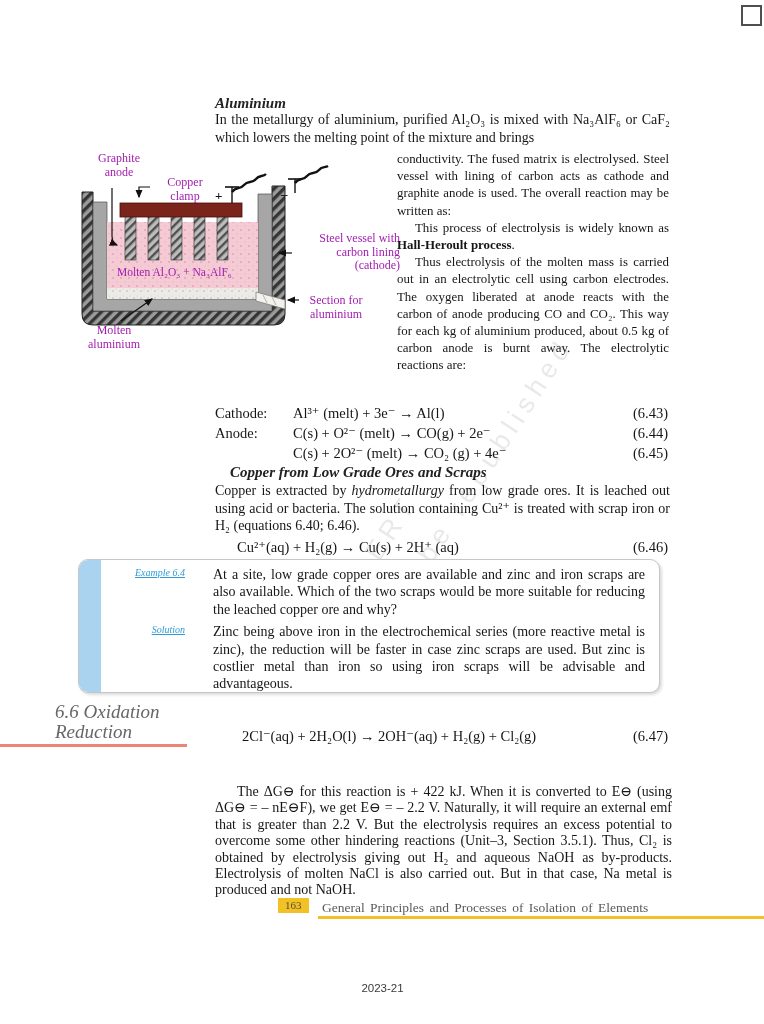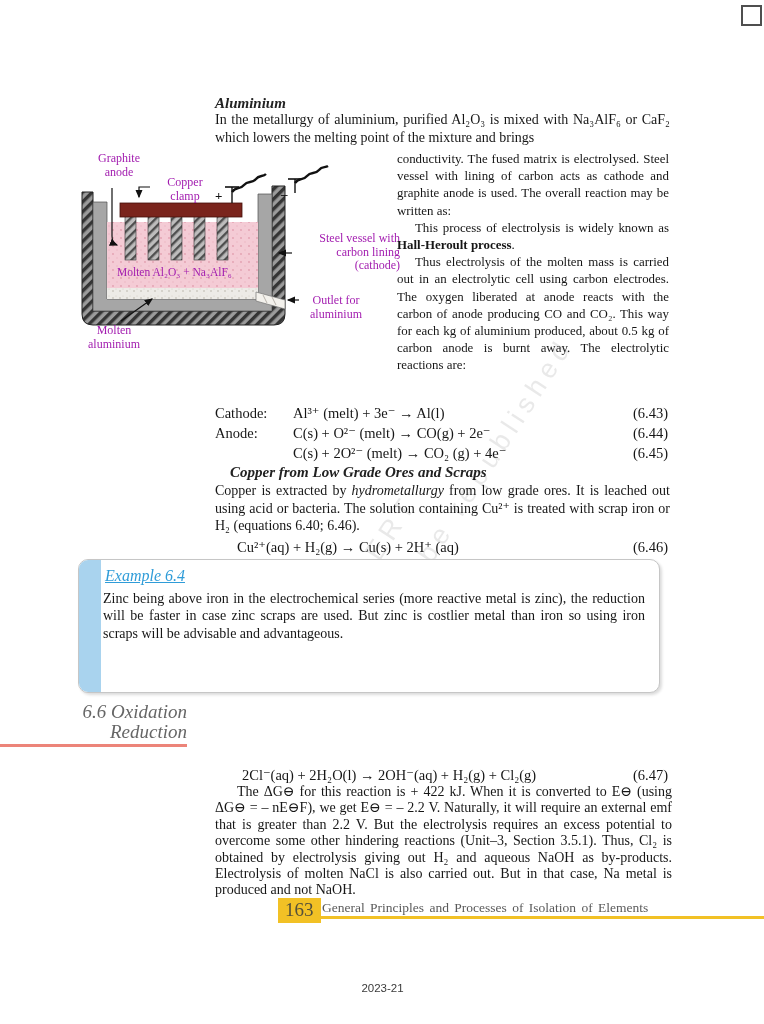--- a/index.html
+++ b/index.html
@@ -42,34 +42,34 @@
     background:#fff;box-sizing:border-box;
   }
   #example-bar{
     position:absolute;left:0;top:0;bottom:0;width:22px;
     background:#a9d3ee;border-radius:9px 0 0 9px;
   }
   #example-content{position:absolute;left:24px;top:6px;right:4px;}
   .ex-row{display:flex;}
   .ex-label{
     width:110px;flex:none;text-align:right;padding-right:28px;box-sizing:border-box;
-    color:#2f9cd8;font-style:italic;font-size:16px;text-decoration:underline;
+    color:#2f9cd8;font-style:italic;font-size:10px;text-decoration:underline;
     padding-top:1px;
   }
   .ex-text{flex:1;font-size:14px;line-height:17.4px;text-align:justify;padding-right:10px;}
   
   #h-66{
-    left:55px;top:702px;width:132px;text-align:right;
+    left:55px;top:702px;width:132px;text-align:left;
     font-style:italic;font-size:19px;line-height:20px;color:#666;
   }
   #red-line{left:0;top:744px;width:187px;height:3px;background:#ec8479;}
   
   #footer-badge{
     left:278px;top:898px;background:#f2c125;color:#54503a;
-    font-size:19px;padding:1px 7px 2px 7px;
+    font-size:11px;padding:1px 7px 2px 7px;
   }
   #footer-title{left:322px;top:900px;font-size:13.5px;color:#5a5a5a;word-spacing:2px;}
   #footer-line{left:318px;top:916px;width:446px;height:2.5px;background:#f2c125;}
   #year-mark{
     left:340px;top:982px;width:85px;text-align:center;
     font-family:"Liberation Sans","DejaVu Sans",sans-serif;font-size:11.5px;color:#3a3a3a;
   }
   #corner-square{left:741px;top:5px;width:17px;height:17px;border:2px solid #4f4f4f;background:#fff;}
   
   #figure{left:55px;top:148px;width:345px;height:250px;}
@@ -166,21 +166,21 @@
     </svg>
 
     <div class="fig-label fig-center pre" style="left:18px;top:4px;width:92px;">Graphite
 anode</div>
     <div class="fig-label fig-center pre" style="left:96px;top:28px;width:68px;">Copper
 clamp</div>
     <div class="fig-label fig-center pre" style="left:237px;top:84px;width:108px;text-align:right;">Steel vessel with
 carbon lining
 (cathode)</div>
     <div class="fig-label" style="left:62px;top:118px;width:145px;font-size:11.5px;">Molten Al₂O₃ + Na₃AlF₆</div>
-    <div class="fig-label fig-center pre" style="left:241px;top:146px;width:80px;">Outlet for
+    <div class="fig-label fig-center pre" style="left:241px;top:146px;width:80px;">Section for
 aluminium</div>
     <div class="fig-label fig-center pre" style="left:14px;top:176px;width:90px;">Molten
 aluminium</div>
     <div class="terminal-sign" style="left:160px;top:40px;">+</div>
     <div class="terminal-sign" style="left:226px;top:38px;">–</div>
 
   </div>
 
   <div id="right-col" class="abs z1" style="left:397px;top:151px;">
     <p class="just">conductivity. The fused matrix is electrolysed. Steel vessel with lining of carbon acts as cathode and graphite anode is used. The overall reaction may be written as:</p>
@@ -211,32 +211,34 @@
   <div class="abs z1 eq-row" style="left:237px;top:537px;width:431px;">
     <span class="eq-formula">Cu²⁺(aq) + H₂(g) →  Cu(s) + 2H⁺ (aq)</span>
     <span class="eq-num">(6.46)</span>
   </div>
 
   <div id="example-box" class="abs z1">
     <div id="example-bar"></div>
     <div id="example-content">
       <div class="ex-row">
         <span class="ex-label">Example 6.4</span>
+        <span class="ex-text">At a site, low grade copper ores are available and zinc and iron scraps are also available. Which of the two scraps would be more suitable for reducing the leached copper ore and why?</span>
       </div>
       <div class="ex-row" style="margin-top:5px;">
+        <span class="ex-label">Solution</span>
         <span class="ex-text">Zinc being above iron in the electrochemical series (more reactive metal is zinc), the reduction will be faster in case zinc scraps are used. But zinc is costlier metal than iron so using iron scraps will be advisable and advantageous.</span>
       </div>
     </div>
   </div>
 
   <div id="h-66" class="abs z1 pre">6.6 Oxidation
 Reduction</div>
   <div id="red-line" class="abs z1"></div>
 
-  <div class="abs z1 eq-row" style="left:242px;top:765px;width:426px;">
+  <div class="abs z1 eq-row" style="left:242px;top:726px;width:426px;">
     <span class="eq-formula">2Cl⁻(aq) + 2H₂O(l) → 2OH⁻(aq) + H₂(g) + Cl₂(g)</span>
     <span class="eq-num">(6.47)</span>
   </div>
   <div class="abs z1 body-par just" style="left:215px;top:784px;width:457px;line-height:16.4px;text-indent:22px;">The ΔG⊖ for this reaction is + 422 kJ. When it is converted to E⊖ (using ΔG⊖ = – nE⊖F), we get E⊖ = – 2.2 V. Naturally, it will require an external emf that is greater than 2.2 V. But the electrolysis requires an excess potential to overcome some other hindering reactions (Unit–3, Section 3.5.1). Thus, Cl₂ is obtained by electrolysis giving out H₂ and aqueous NaOH as by-products. Electrolysis of molten NaCl is also carried out. But in that case, Na metal is produced and not NaOH.</div>
 
   <div id="footer-badge" class="abs z1">163</div>
   <div id="footer-title" class="abs z1">General Principles and Processes of Isolation of Elements</div>
   <div id="footer-line" class="abs z1"></div>
   <div id="year-mark" class="abs z1">2023-21</div>
 

